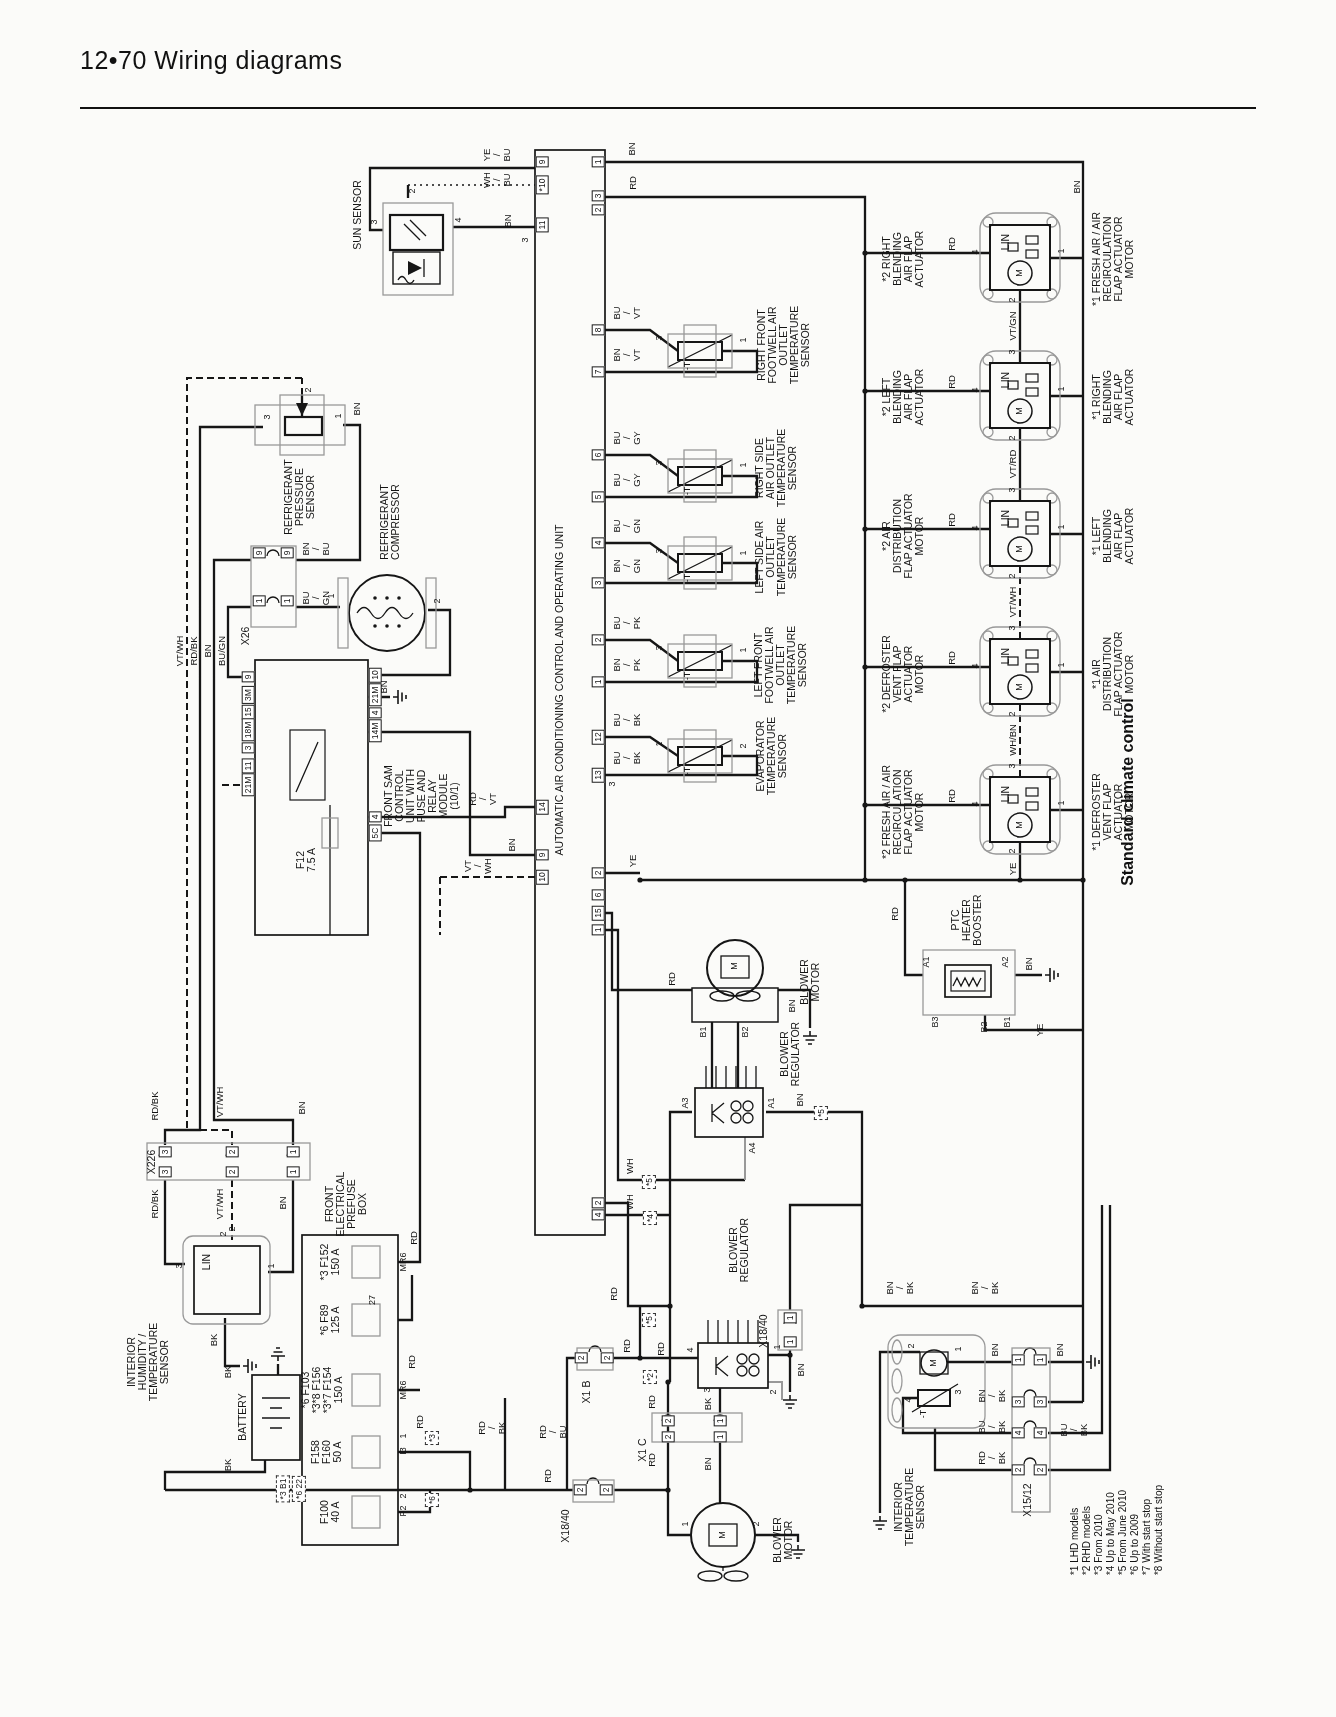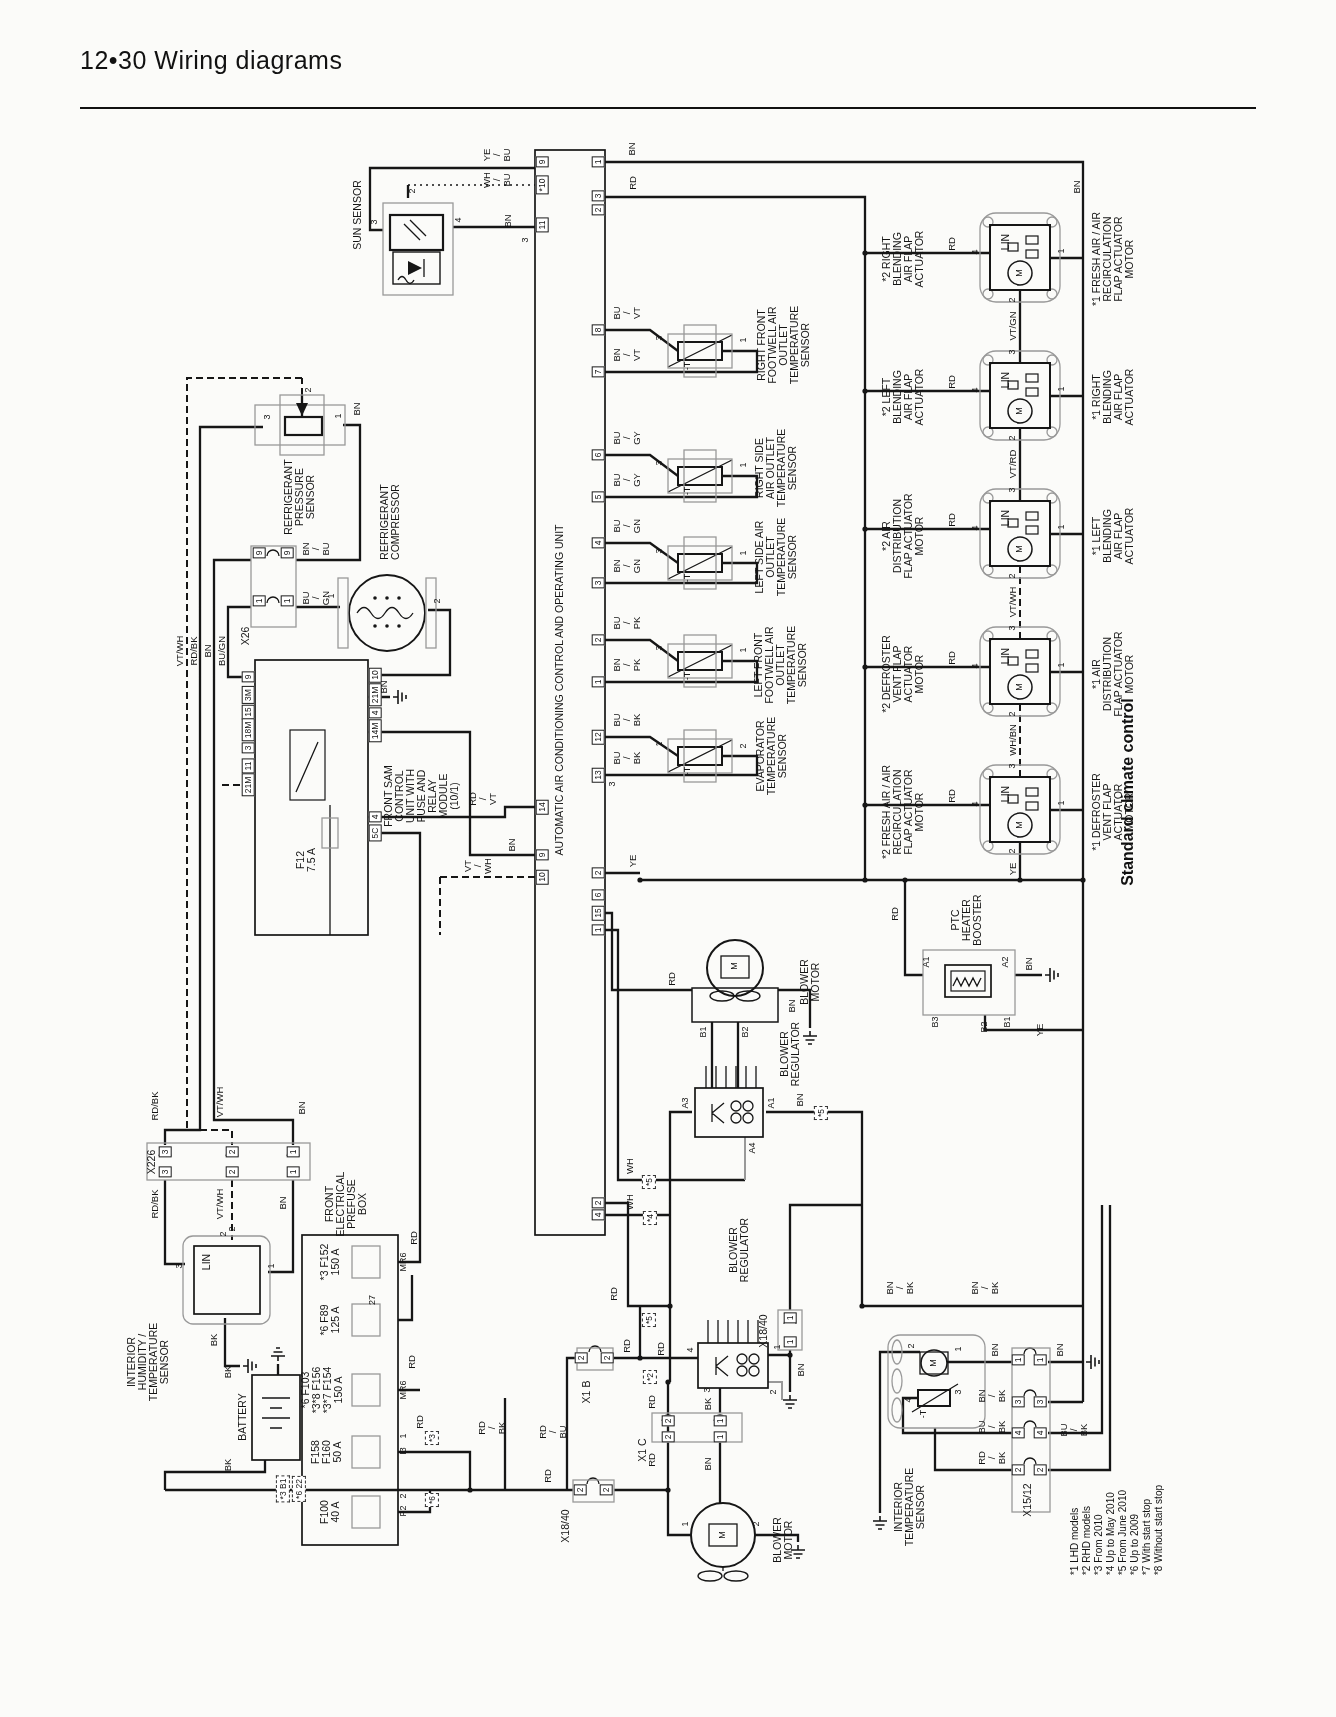--- a/index.html
+++ b/index.html
@@ -17,21 +17,21 @@
   .m{font-size:8.5px;border:1px dashed #333;background:#fff;padding:1px 2px;line-height:1.2;}
   .side{position:absolute;left:1128px;top:792px;transform:translate(-50%,-50%) rotate(-90deg);
         font-size:16px;font-weight:700;white-space:nowrap;}
   .fnotes{position:absolute;left:1117px;top:1530px;transform:translate(-50%,-50%) rotate(-90deg);
         font-size:10px;line-height:1.2;white-space:pre;text-align:left;}
 </style>
 </head>
 <body>
 
 <div class="page">
-  <div class="hdr">12•30  Wiring diagrams</div>
+  <div class="hdr">12•70  Wiring diagrams</div>
   <div class="rule"></div>
 
   <svg width="1336" height="1717" viewBox="0 0 1336 1717">
     <g fill="none" stroke="#161616">
 
       <path stroke-width="2.3" d="M535,168 H370 V230 H383 M453,227 H535
         M605,162 H1083 V1402 M605,197 H865 V880 M640,880 H1083 M605,873 H640
         M865,253 H990 M1050,258 H1083 M865,391 H990 M1050,396 H1083
         M865,529 H990 M1050,534 H1083 M865,667 H990 M1050,672 H1083
         M865,805 H990 M1050,810 H1083

